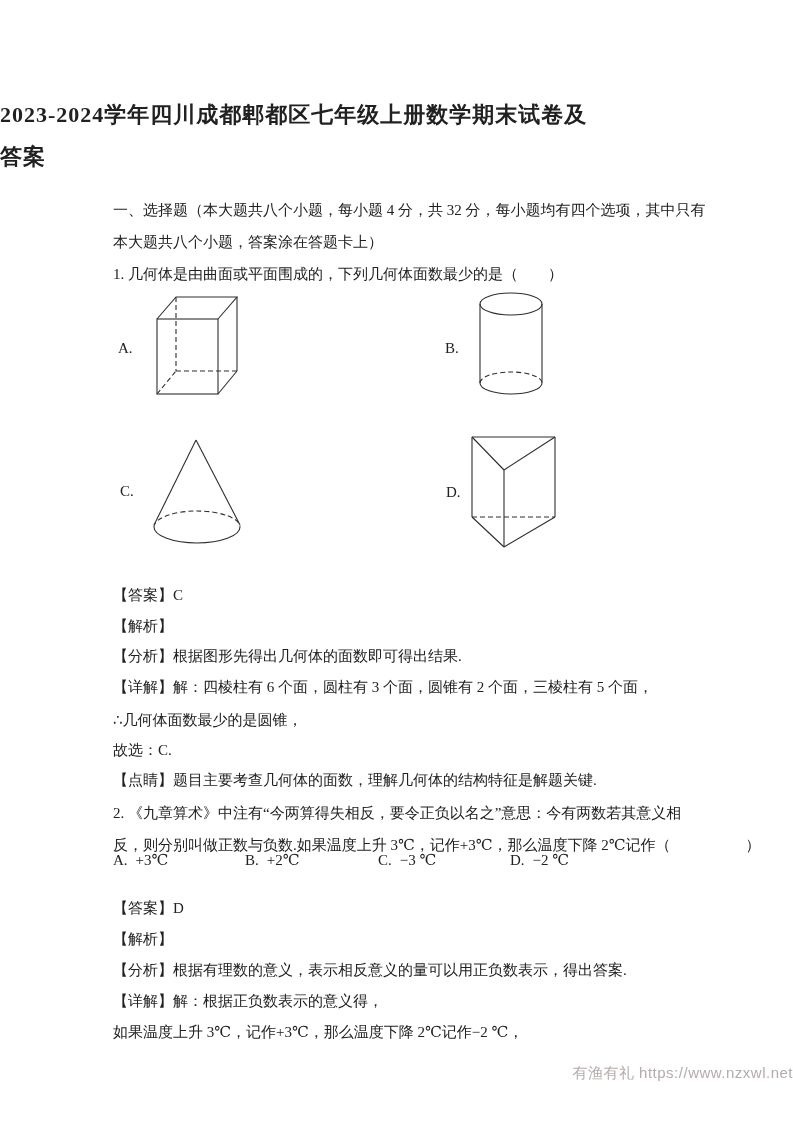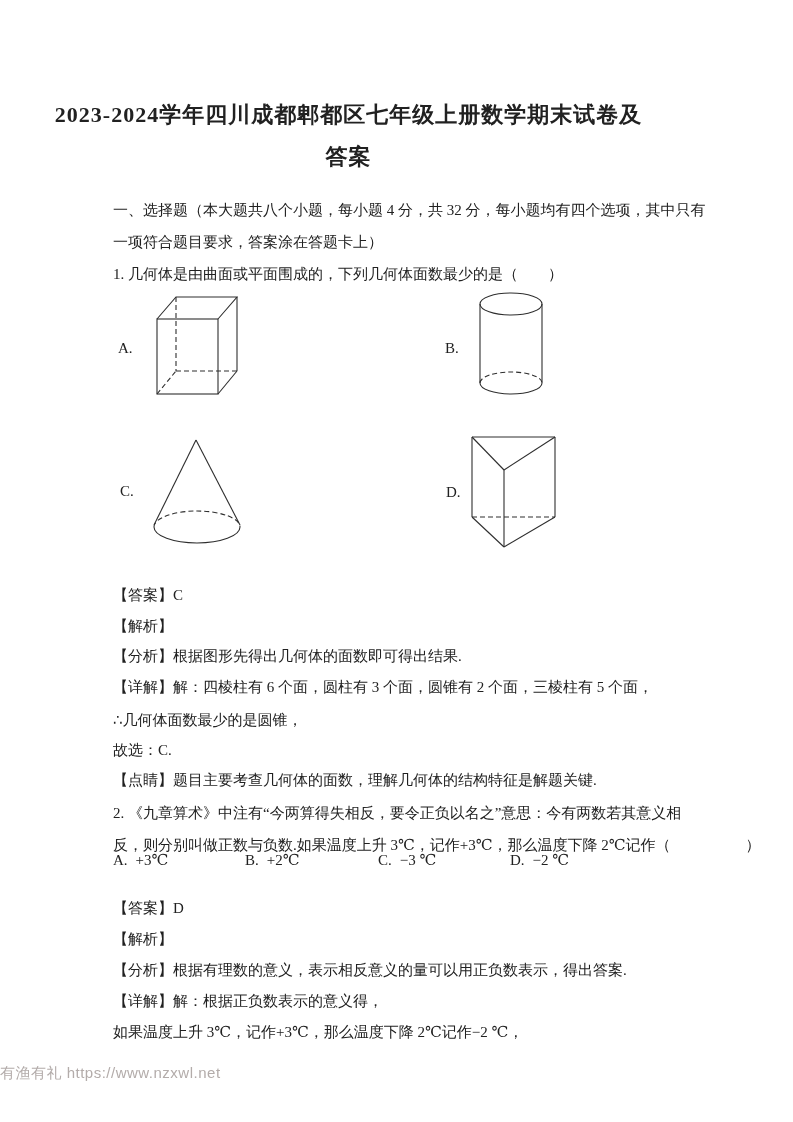--- a/index.html
+++ b/index.html
@@ -17,21 +17,21 @@
     position:absolute;
     left:113px;
     font-size:15px;
     line-height:20px;
     white-space:nowrap;
     margin-top:15px;
   }
   .title-line {
     position:absolute;
     left:0; width:697px;
-    text-align:center;
+    text-align:left;
     font-size:22px;
     font-weight:bold;
     letter-spacing:1px;
     white-space:nowrap;
   }
   .figure-label {
     position:absolute;
     font-size:15px;
   }
   .figure-svg { position:absolute; }
@@ -39,37 +39,37 @@
   .fig-stroke { stroke:#2e2e2e; stroke-width:1.1; fill:none; }
   .fig-dash { stroke-dasharray:5 3; }
   .options-row span.opt {
     position:absolute; top:0;
     font-size:15px; white-space:nowrap;text-align:right;
   }
   .opt .opt-val { margin-left:8px; }
   .footer-watermark {
     position:absolute;
     left:0; width:793px; top:1064px;
-    text-align:left;
+    text-align:right;
     font-family:"Liberation Sans","DejaVu Sans",sans-serif;
     font-size:15px;
     letter-spacing:0.5px;
     white-space:nowrap;
   }
 </style>
 </head>
 <body>
 
 <div class="page">
 
   <div class="title-line" style="top:100px">2023-2024学年四川成都郫都区七年级上册数学期末试卷及</div>
   <div class="title-line" style="top:142px">答案</div>
 
   <div class="line" style="top:185px">一、选择题（本大题共八个小题，每小题 4 分，共 32 分，每小题均有四个选项，其中只有</div>
-  <div class="line" style="top:217px">一项符合题目要求，答案涂在答题卡上）</div>
+  <div class="line" style="top:217px">本大题共八个小题，答案涂在答题卡上）</div>
 
   <div class="line" style="top:249px">1.  几何体是由曲面或平面围成的，下列几何体面数最少的是（　　）</div>
 
   <div class="figure-label" style="left:118px; top:340px">A.</div>
   <div class="figure-svg" style="left:150px; top:290px">
     <svg width="95" height="110" viewBox="0 0 95 110">
 
       <rect class="fig-stroke" x="7" y="29" width="61" height="75"></rect>
       <polyline class="fig-stroke" points="7,29 26,7 87,7 68,29"></polyline>
       <line class="fig-stroke" x1="87" y1="7" x2="87" y2="81"></line>

